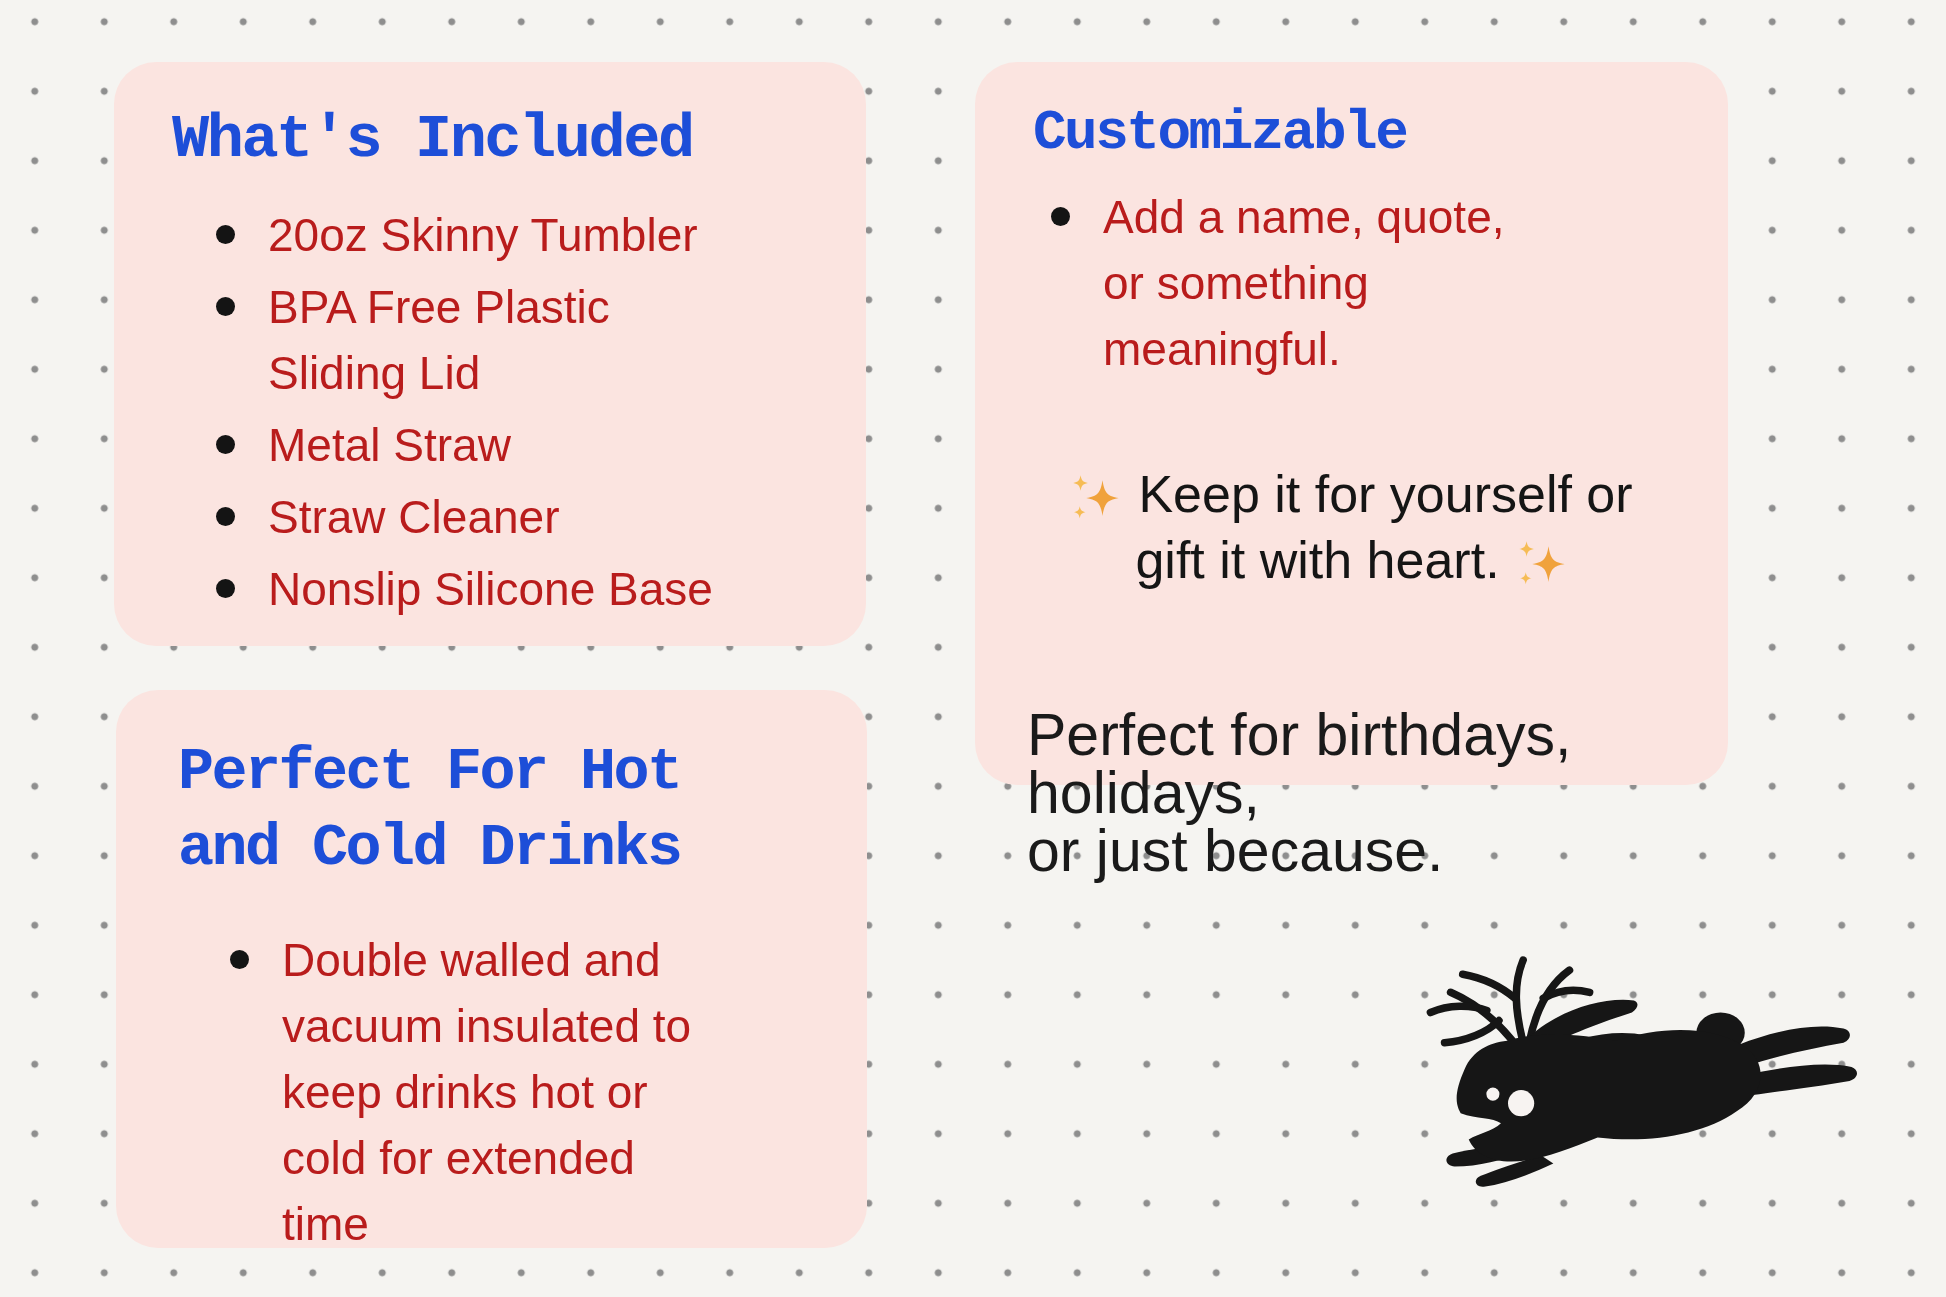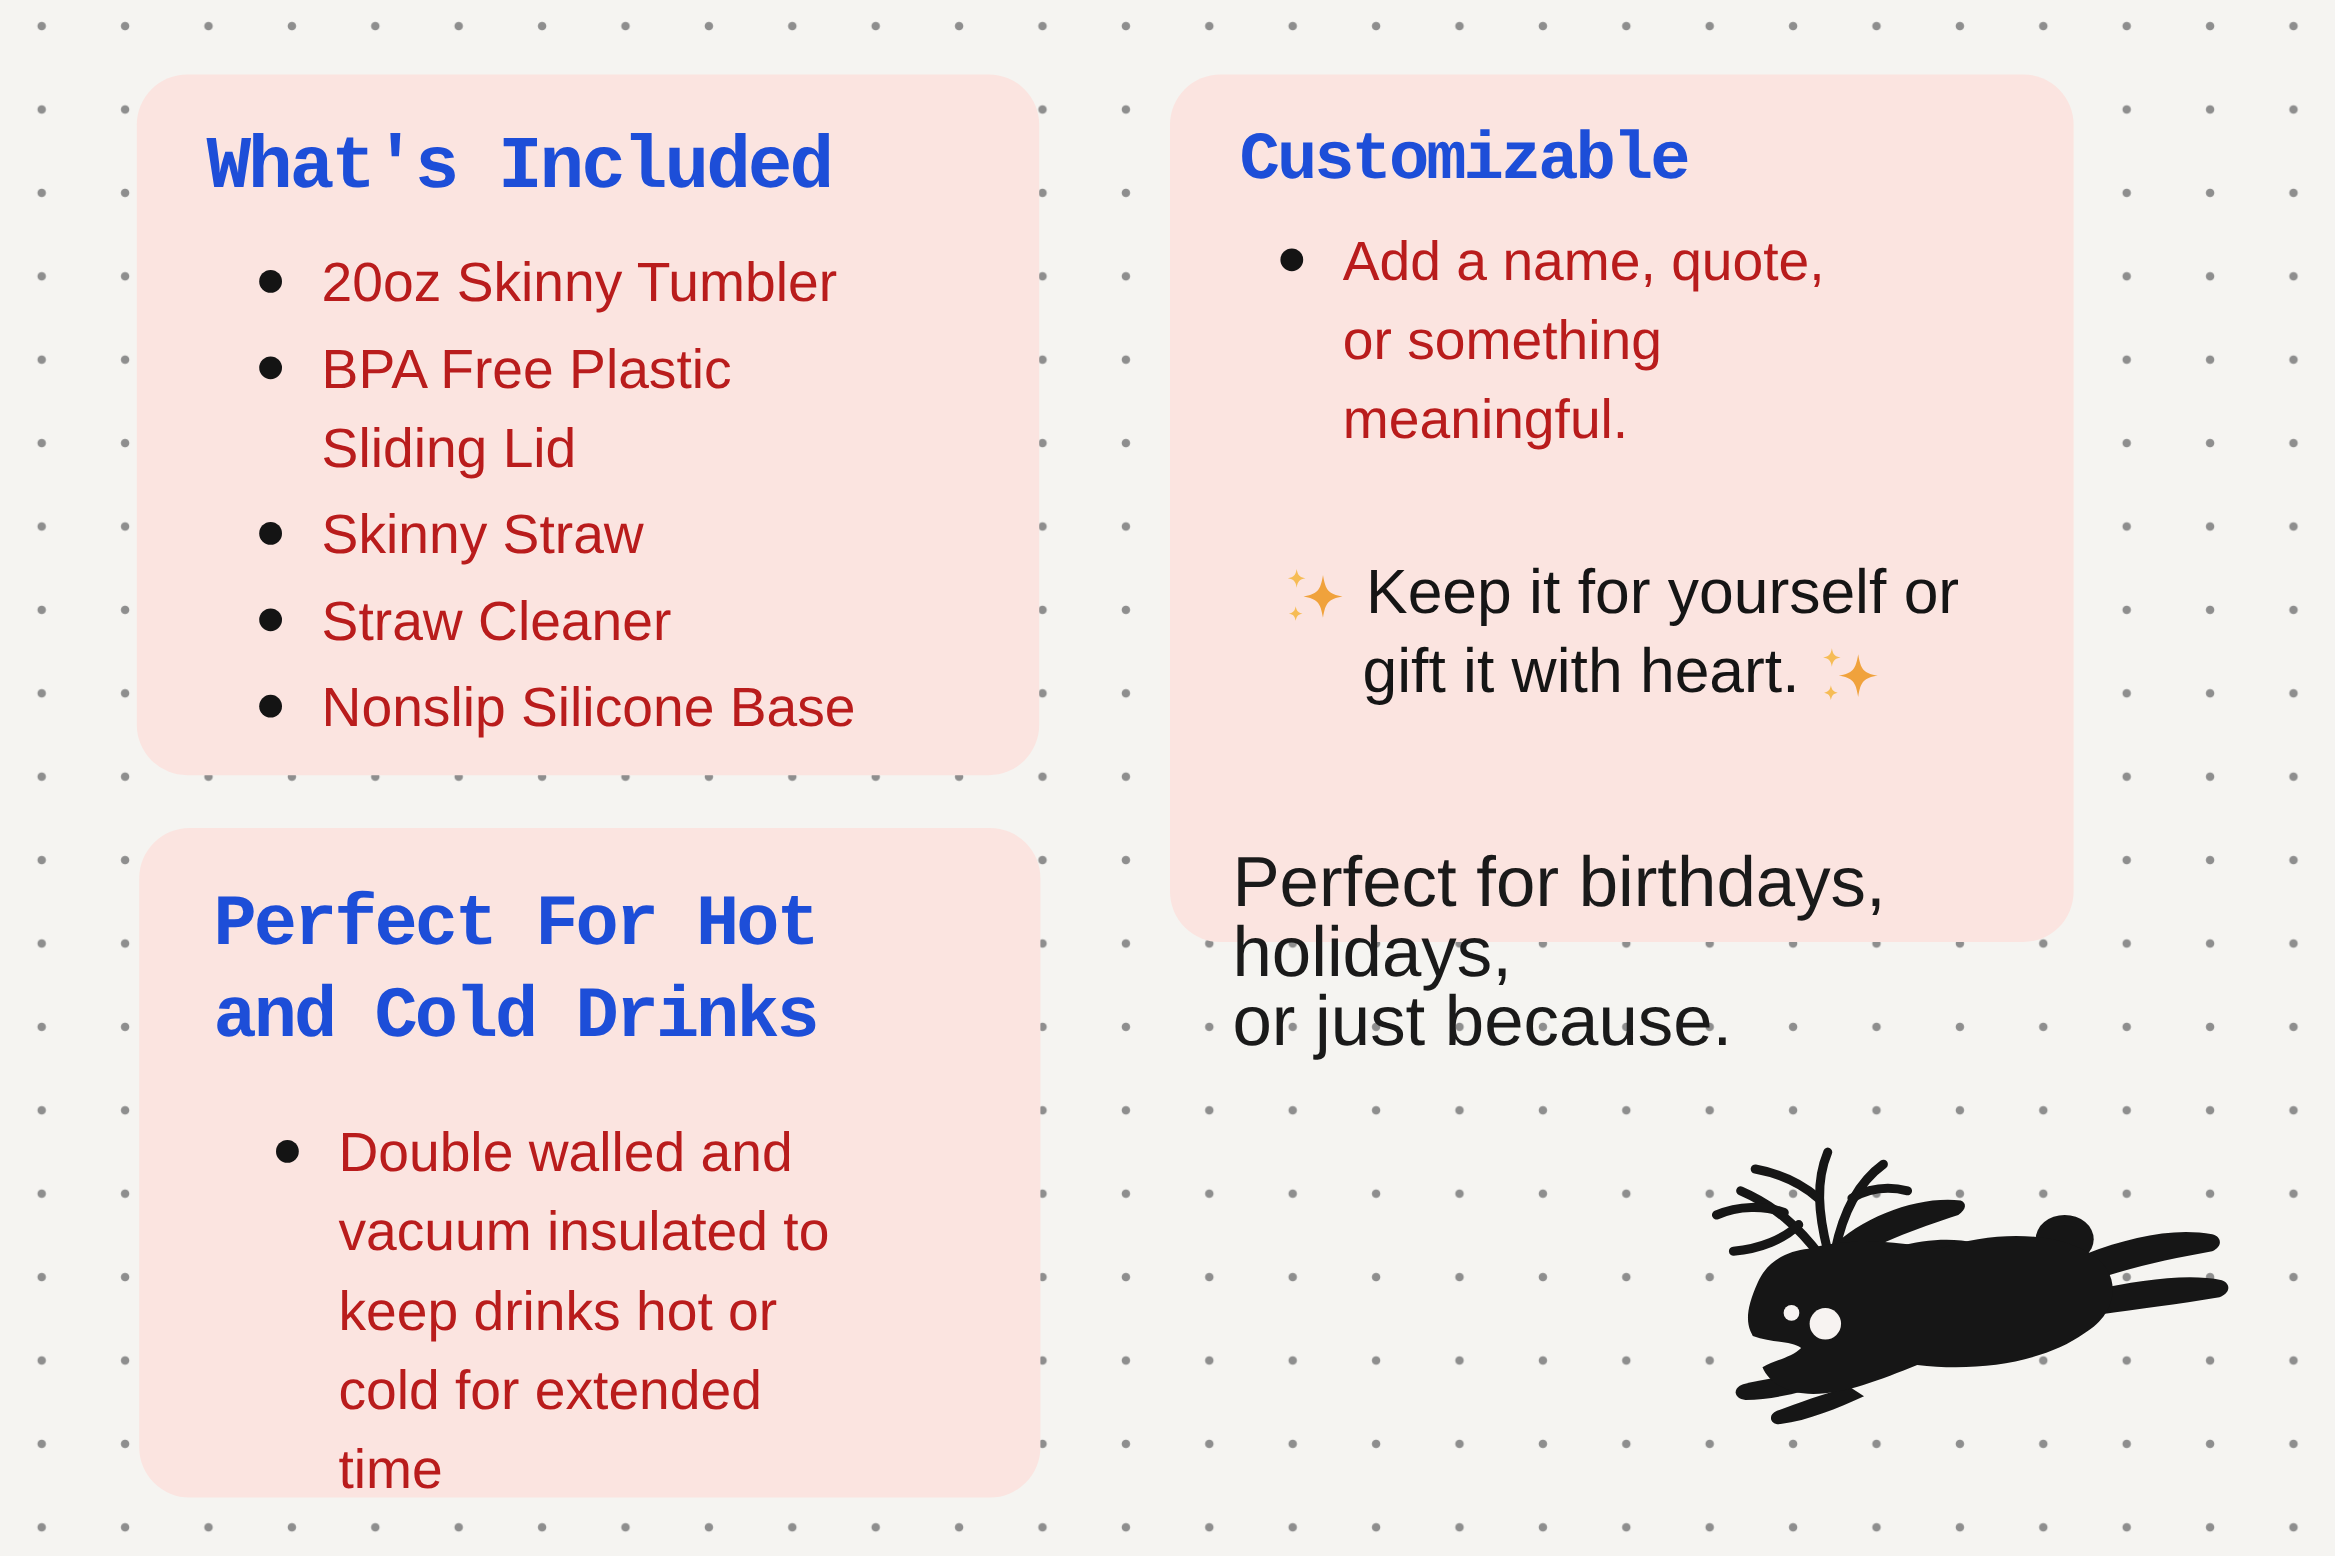--- a/index.html
+++ b/index.html
@@ -27,21 +27,21 @@
   }
   .card-included h2{left:42px;top:30px;font-size:62px;line-height:64px;}
   .card-drinks h2{left:46px;top:28px;font-size:60px;line-height:76px;}
   .card-custom h2{left:42px;top:26px;font-size:56px;line-height:58px;}
   ul.bullets{
     position:absolute;margin:0;padding:0;list-style:none;
     font-size:46px;line-height:66px;color:#b91c1c;
   }
   .card-included ul.bullets{left:154px;top:140px;width:580px;}
   .card-drinks ul.bullets{left:166px;top:201px;width:560px;margin-top:36px;}
-  .card-custom ul.bullets{left:128px;top:122px;width:580px;margin-left:16px;}
+  .card-custom ul.bullets{left:128px;top:122px;width:580px;}
   ul.bullets li{position:relative;margin:0 0 6px 0;white-space:pre-line;}
   ul.bullets li::before{
     content:"";position:absolute;left:-52px;top:23px;
     width:19px;height:19px;border-radius:50%;background:#141414;
   }
   .gift-note{
     position:absolute;left:30px;top:399px;width:693px;
     text-align:center;font-size:52px;line-height:66px;color:#151515;
   }
   .gift-note .gline{white-space:nowrap;}
@@ -58,21 +58,21 @@
 <body>
 
 <div class="canvas">
 
   <section class="card card-included">
     <h2 class="marker">What's Included</h2>
     <ul class="bullets">
       <li>20oz Skinny Tumbler</li>
       <li>BPA Free Plastic
 Sliding Lid</li>
-      <li>Skinny Straw</li>
+      <li>Metal Straw</li>
       <li>Straw Cleaner</li>
       <li>Nonslip Silicone Base</li>
     </ul>
   </section>
 
   <section class="card card-drinks">
     <h2 class="marker">Perfect For Hot
 and Cold Drinks</h2>
     <ul class="bullets">
       <li>Double walled and

